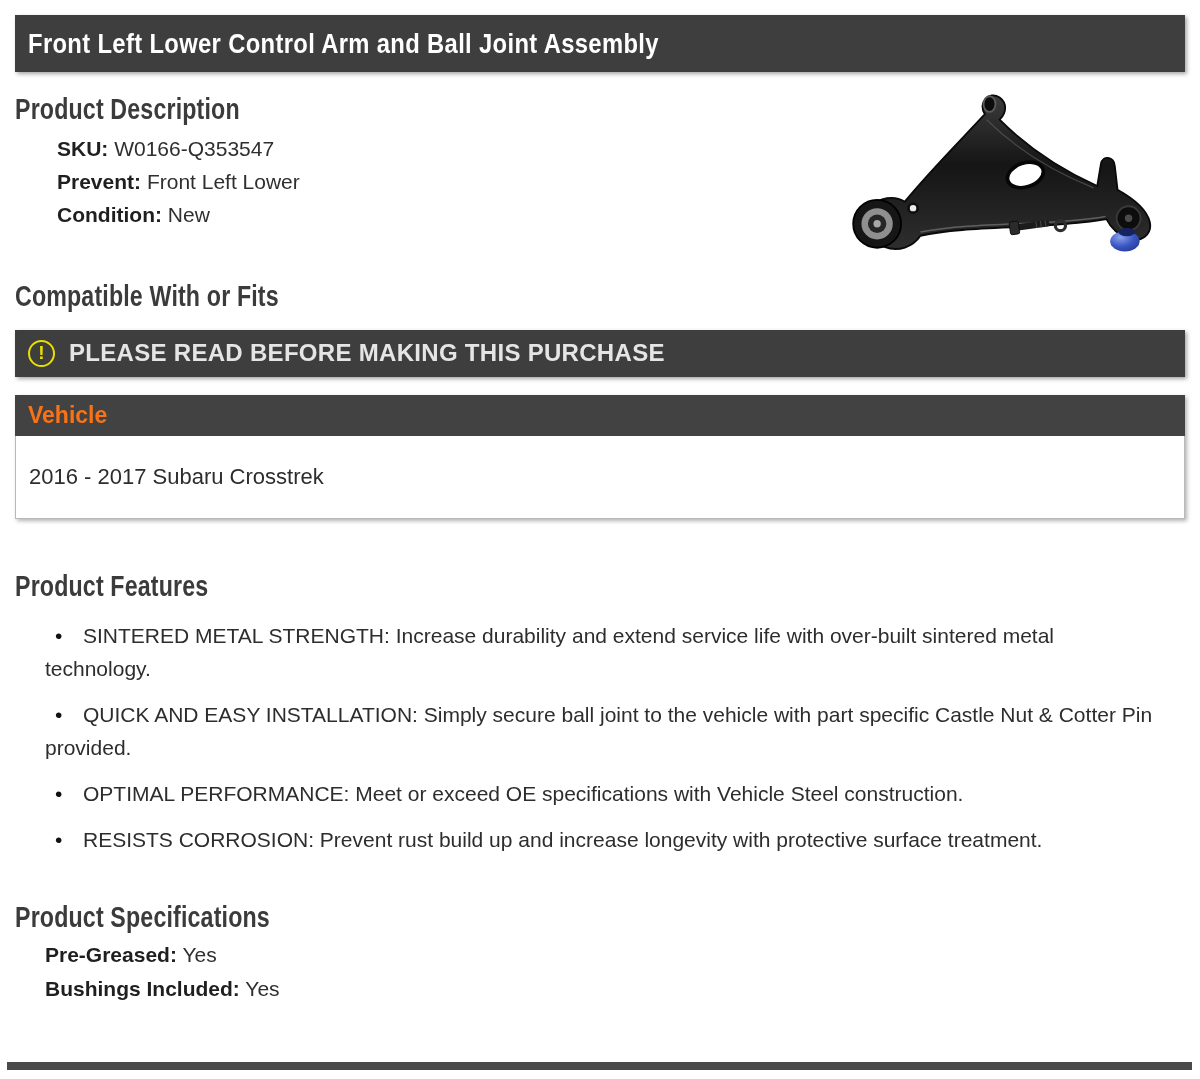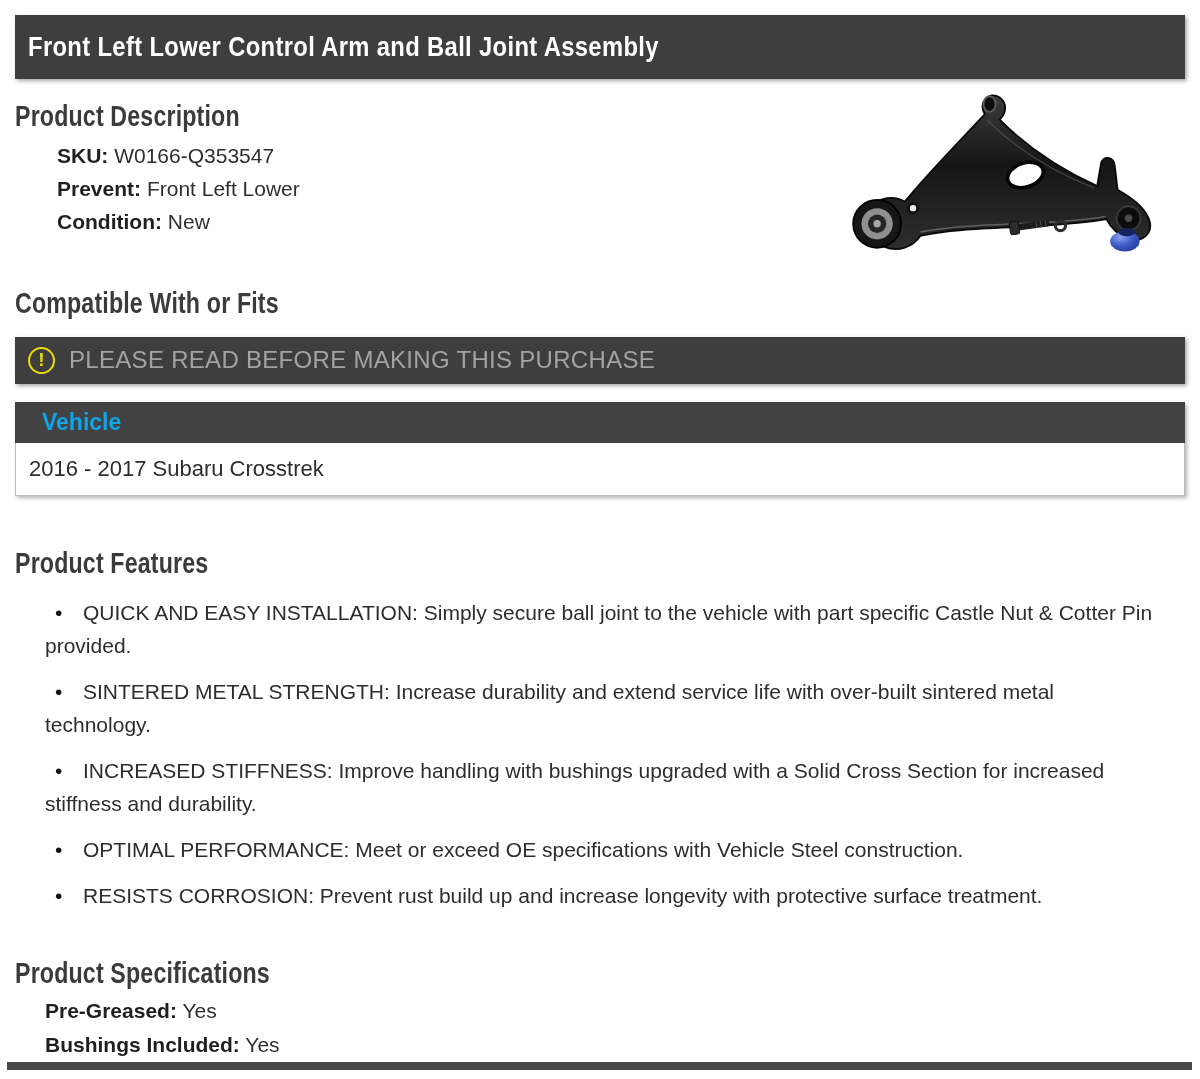--- a/index.html
+++ b/index.html
@@ -10,21 +10,21 @@
     font-family: "Liberation Sans", sans-serif;
     color: #2f2f2f;
     position: relative;
     overflow: hidden;
   }
   .page { padding: 15px 15px 0 15px; position: relative; }
 
   
   .title-bar {
     background: #3e3e3e;
-    height: 64px;
+    height: 57px;
     display: flex; align-items: center;
     padding: 0 13px;
     box-shadow: 2px 2px 4px rgba(0,0,0,0.35);
   }
   .title-bar .bar-text {
     color: #ffffff; font-weight: bold; font-size: 28px;
     transform: scaleX(0.85); transform-origin: left center;
     white-space: nowrap; letter-spacing: 0.4px;
   }
 
@@ -54,36 +54,36 @@
     box-shadow: 2px 2px 4px rgba(0,0,0,0.35);
   }
   .warn-icon {
     width: 27px; height: 27px; flex: 0 0 27px;
     border: 2.5px solid #e8e000; border-radius: 50%;
     display: flex; align-items: center; justify-content: center;
     color: #e8e000; font-weight: bold; font-size: 19px;
     margin-right: 14px;
   }
   .warning-text {
-    color: #a3a3a3; font-weight: normal; font-size: 24px; letter-spacing: 0.3px;
+    color: #e5e5e5; font-weight: bold; font-size: 24px; letter-spacing: 0.3px;
     white-space: nowrap;
   }
 
   
   .vehicle-table { margin-top: 18px; box-shadow: 2px 2px 4px rgba(0,0,0,0.3); }
   .vehicle-header {
-    background: #424242; color: #0ea5e9;
+    background: #424242; color: #f97316;
     font-weight: bold; font-size: 23px;
-    padding: 7px 27px; line-height: 27px;
+    padding: 7px 13px; line-height: 27px;
   }
   .vehicle-row {
     background: #ffffff;
     border: 1px solid #b9b9b9; border-top: none;
     font-size: 22px; color: #2d2d2d;
-    padding: 12px 13px; line-height: 28px;
+    padding: 27px 13px; line-height: 28px;
   }
 
   
   .features-list {
     list-style: none;
     margin: 16px 0 0 30px; padding: 0;
     font-size: 21px; line-height: 33px; color: #2d2d2d;
     max-width: 1110px;
   }
   .features-list li { text-indent: 10px; margin-bottom: 13px; }
@@ -140,23 +140,22 @@
     <span class="warning-text">PLEASE READ BEFORE MAKING THIS PURCHASE</span>
   </div>
 
   <div class="vehicle-table">
     <div class="vehicle-header">Vehicle</div>
     <div class="vehicle-row">2016 - 2017 Subaru Crosstrek</div>
   </div>
 
   <h2 class="section-heading h-features">Product Features</h2>
   <ul class="features-list">
+    <li><span class="blt">•</span><span>SINTERED METAL STRENGTH: Increase durability and extend service life with over-built sintered metal technology.</span></li>
     <li><span class="blt">•</span><span>QUICK AND EASY INSTALLATION: Simply secure ball joint to the vehicle with part specific Castle Nut &amp; Cotter Pin provided.</span></li>
-    <li><span class="blt">•</span><span>SINTERED METAL STRENGTH: Increase durability and extend service life with over-built sintered metal technology.</span></li>
-    <li><span class="blt">•</span><span>INCREASED STIFFNESS: Improve handling with bushings upgraded with a Solid Cross Section for increased stiffness and durability.</span></li>
     <li><span class="blt">•</span><span>OPTIMAL PERFORMANCE: Meet or exceed OE specifications with Vehicle Steel construction.</span></li>
     <li><span class="blt">•</span><span>RESISTS CORROSION: Prevent rust build up and increase longevity with protective surface treatment.</span></li>
   </ul>
 
   <h2 class="section-heading h-specs">Product Specifications</h2>
   <div class="kv-specs">
     <div class="kv-line">
       <b>Pre-Greased:</b>
       <span>Yes</span>
     </div>

